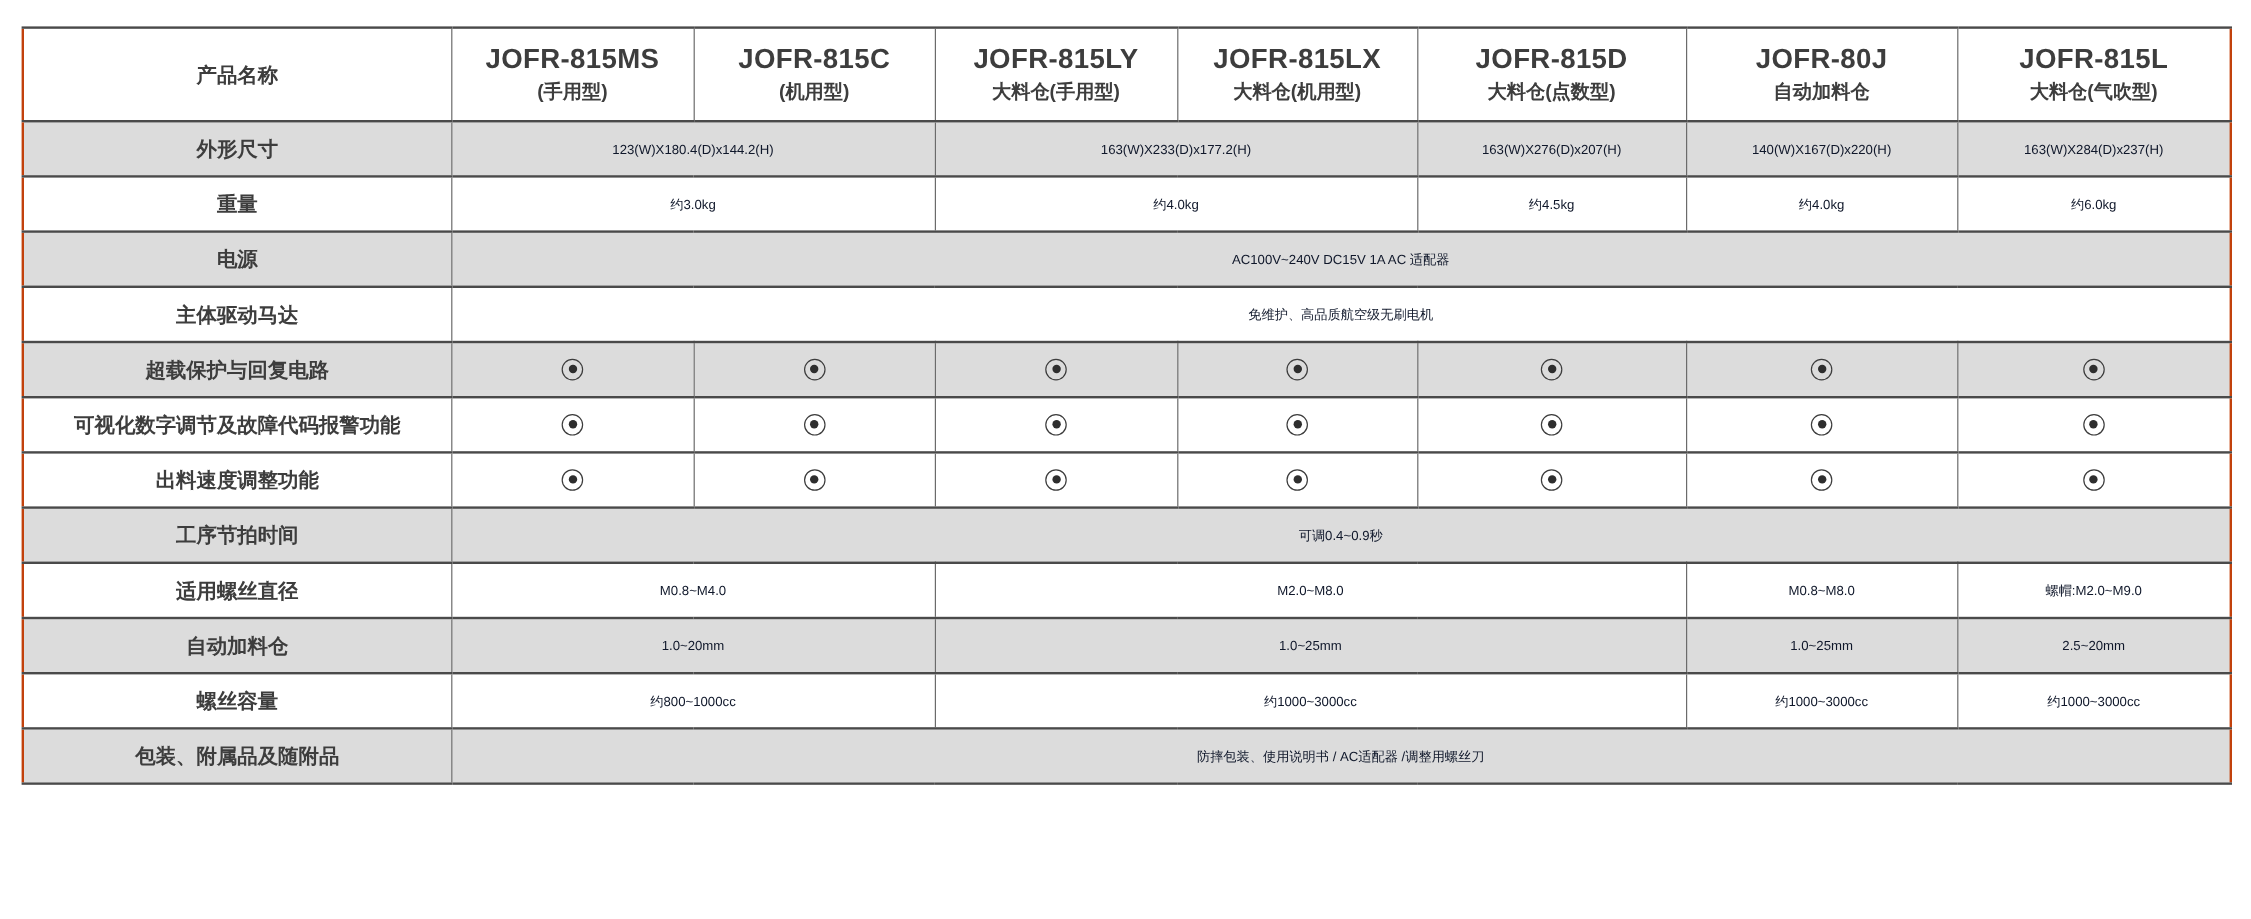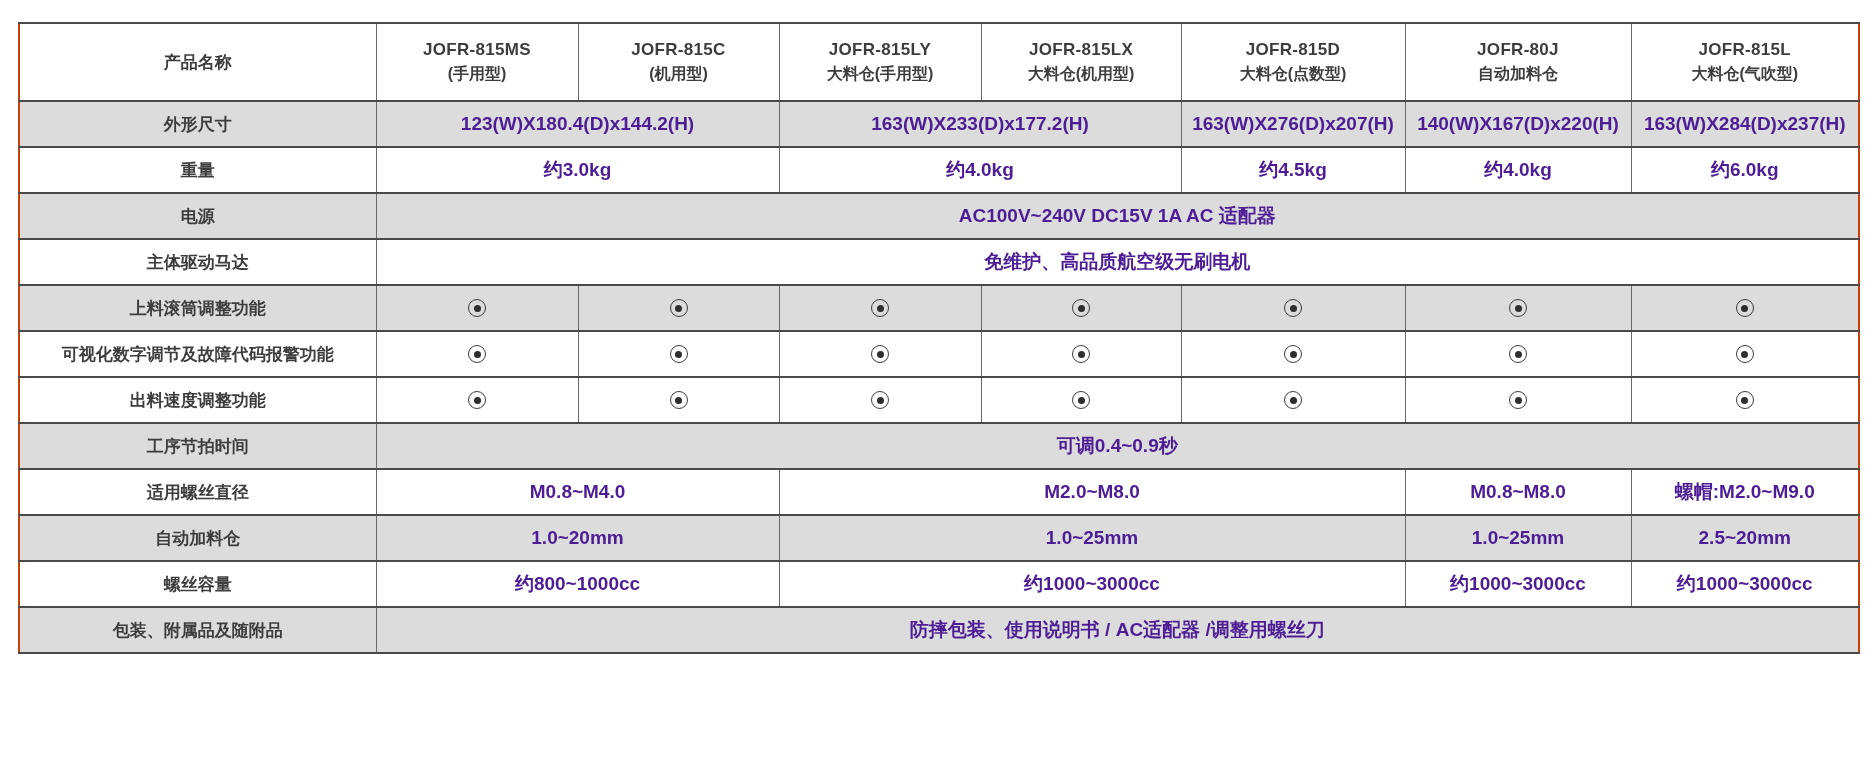--- a/index.html
+++ b/index.html
@@ -26,23 +26,23 @@
     vertical-align:middle;
     padding:0 4px;
     overflow:hidden;
     white-space:nowrap;
   }
   .spec thead th{height:76px;background:#ffffff;}
   .spec tbody th,.spec tbody td{height:44px;}
   tr.gray{background:#dcdcdc;margin-top:44px;}
   tr.white{background:#ffffff;}
   .row-label{font-size:17px;font-weight:600;color:#3d3d3d;}
-  .product-header .model{font-size:17px;font-weight:600;letter-spacing:0.3px;}
+  .product-header .model{font-size:23px;font-weight:600;letter-spacing:0.3px;}
   .product-header .type{font-size:16px;font-weight:600;margin-top:4px;}
-  .val{font-size:19px;font-weight:700;color:#4c1d95;}
+  .val{font-size:11px;font-weight:400;color:#0f172a;}
   .dash{font-size:17px;color:#6a6a6a;}
   .dot-icon{
     display:inline-block;
     width:16px;height:16px;
     border:1.5px solid #3d3d3d;
     border-radius:50%;
     position:relative;
     vertical-align:middle;
   }
   .dot-icon::after{
@@ -122,21 +122,21 @@
         </tr>
         <tr class="gray">
           <th class="row-label">电源</th>
           <td class="spec-cell" colspan="7"><span class="val">AC100V~240V DC15V 1A AC 适配器</span></td>
         </tr>
         <tr class="white">
           <th class="row-label">主体驱动马达</th>
           <td class="spec-cell" colspan="7"><span class="val">免维护、高品质航空级无刷电机</span></td>
         </tr>
         <tr class="gray">
-          <th class="row-label">上料滚筒调整功能</th>
+          <th class="row-label">超载保护与回复电路</th>
           <td class="spec-cell"><span class="dot-icon"></span></td>
           <td class="spec-cell"><span class="dot-icon"></span></td>
           <td class="spec-cell"><span class="dot-icon"></span></td>
           <td class="spec-cell"><span class="dot-icon"></span></td>
           <td class="spec-cell"><span class="dot-icon"></span></td>
           <td class="spec-cell"><span class="dot-icon"></span></td>
           <td class="spec-cell"><span class="dot-icon"></span></td>
         </tr>
         <tr class="white">
           <th class="row-label">可视化数字调节及故障代码报警功能</th>

